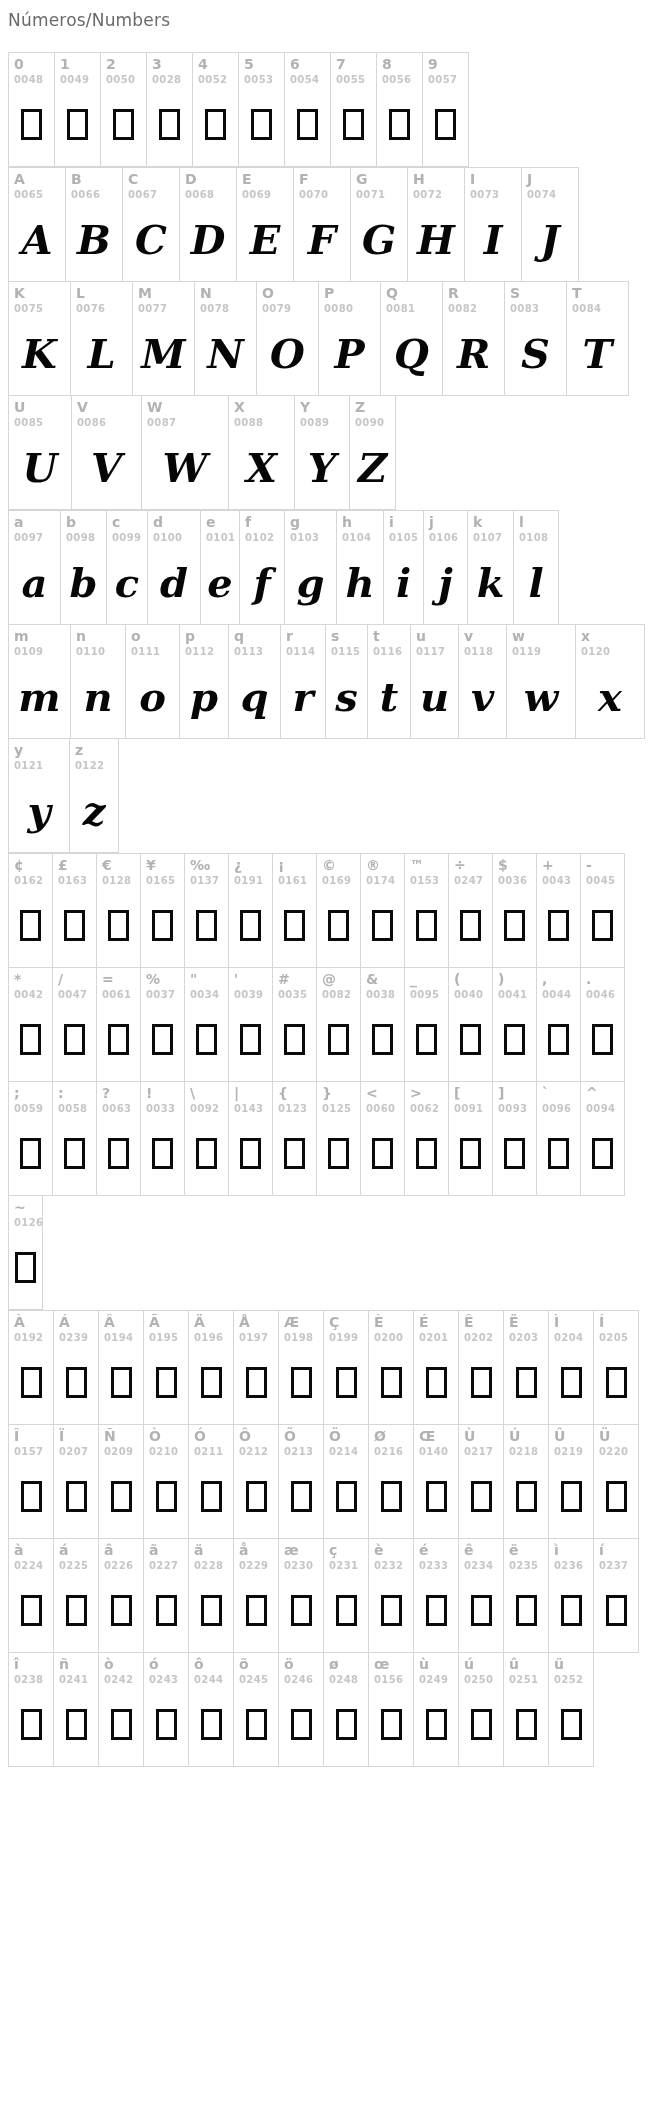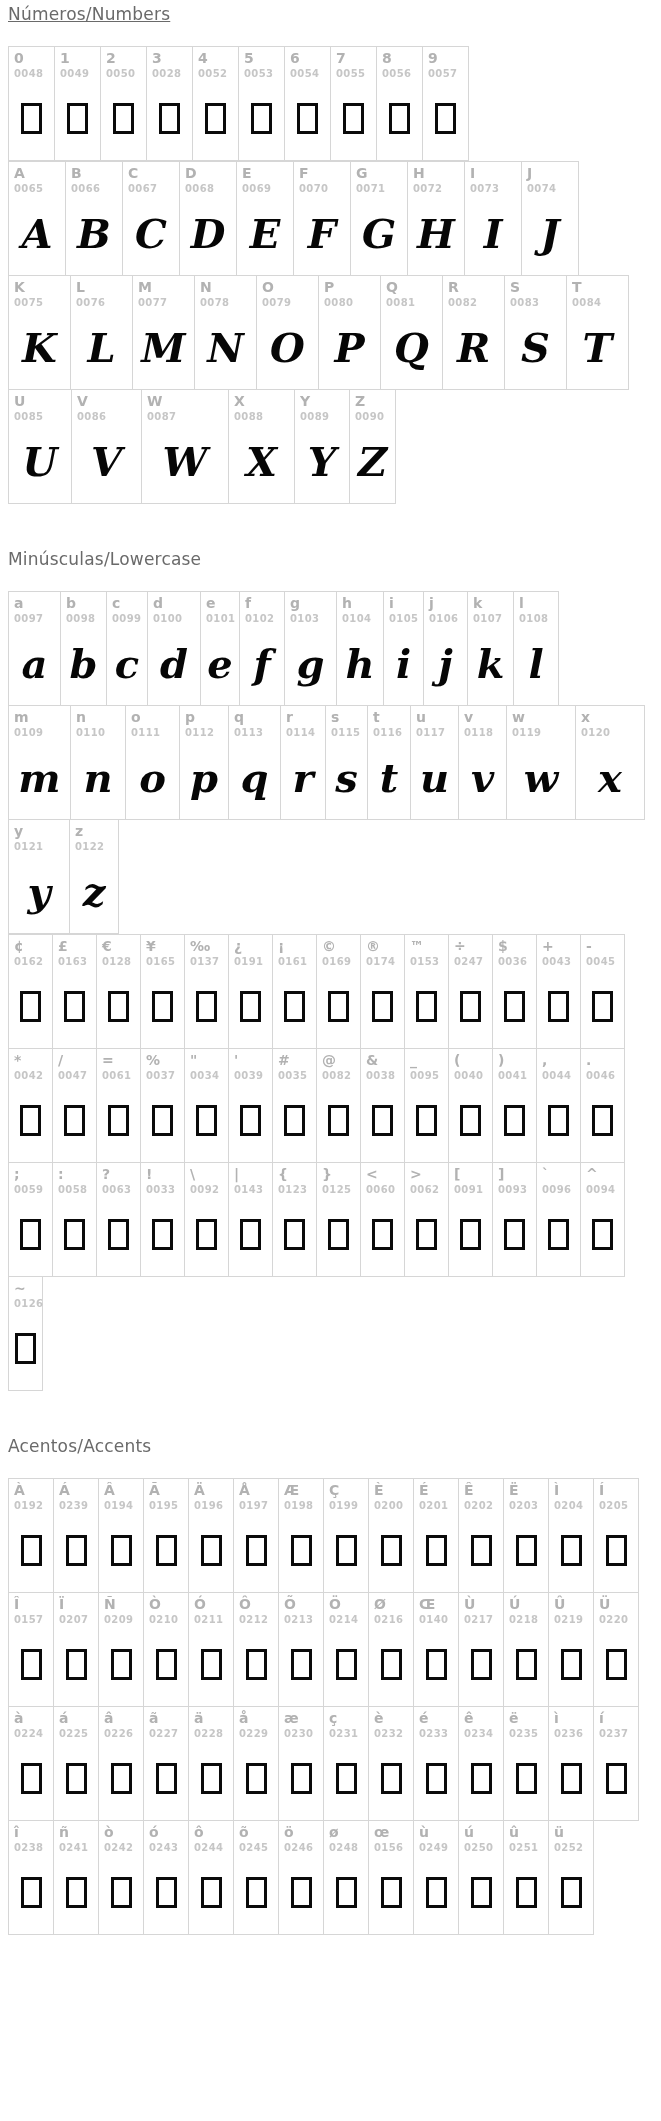--- a/index.html
+++ b/index.html
@@ -3,21 +3,21 @@
 <meta charset="utf-8">
 <style>
   html,body { margin:0; padding:0; background:#ffffff; }
   body { width:661px; min-height:2121px; font-family:"DejaVu Sans","Liberation Sans",sans-serif; }
   #page { padding:2px 0 0 8px; }
   section { display:block; }
   h2.section-title {
     font-size:17px; font-weight:400; color:#6a6a6a;
     line-height:21px; margin:45px 0 21px 0; letter-spacing:0.2px;
   }
-  section:first-child h2.section-title { margin-top:2px;text-decoration:underline; }
+  section:first-child h2.section-title { margin-top:8px; }
   .grid { }
   .row { display:flex; }
   .row + .row { margin-top:-1px; }
   .cell {
     position:relative; box-sizing:border-box; height:115px;
     border:1px solid #d6d6d6; background:#ffffff; flex:0 0 auto;
   }
   .cell + .cell { margin-left:-1px; }
   .char {
     position:absolute; top:3px; left:5px;
@@ -306,21 +306,20 @@
             <div class="char">Z</div>
             <div class="code">0090</div>
             <div class="glypharea">
               <div class="glyph">Z</div>
             </div>
           </div>
         </div>
       </div>
     </section>
     <section>
-      <h2 class="section-title">Minúsculas/Lowercase</h2>
       <div class="grid">
         <div class="row">
           <div class="cell" style="width: 53px;">
             <div class="char">a</div>
             <div class="code">0097</div>
             <div class="glypharea">
               <div class="glyph">a</div>
             </div>
           </div>
           <div class="cell" style="width: 47px;">
@@ -812,21 +811,20 @@
             <div class="char">~</div>
             <div class="code">0126</div>
             <div class="glypharea">
               <div class="tofu"></div>
             </div>
           </div>
         </div>
       </div>
     </section>
     <section>
-      <h2 class="section-title">Acentos/Accents</h2>
       <div class="grid">
         <div class="row">
           <div class="cell" style="width: 46px;">
             <div class="char">À</div>
             <div class="code">0192</div>
             <div class="glypharea">
               <div class="tofu"></div>
             </div>
           </div>
           <div class="cell" style="width: 46px;">

